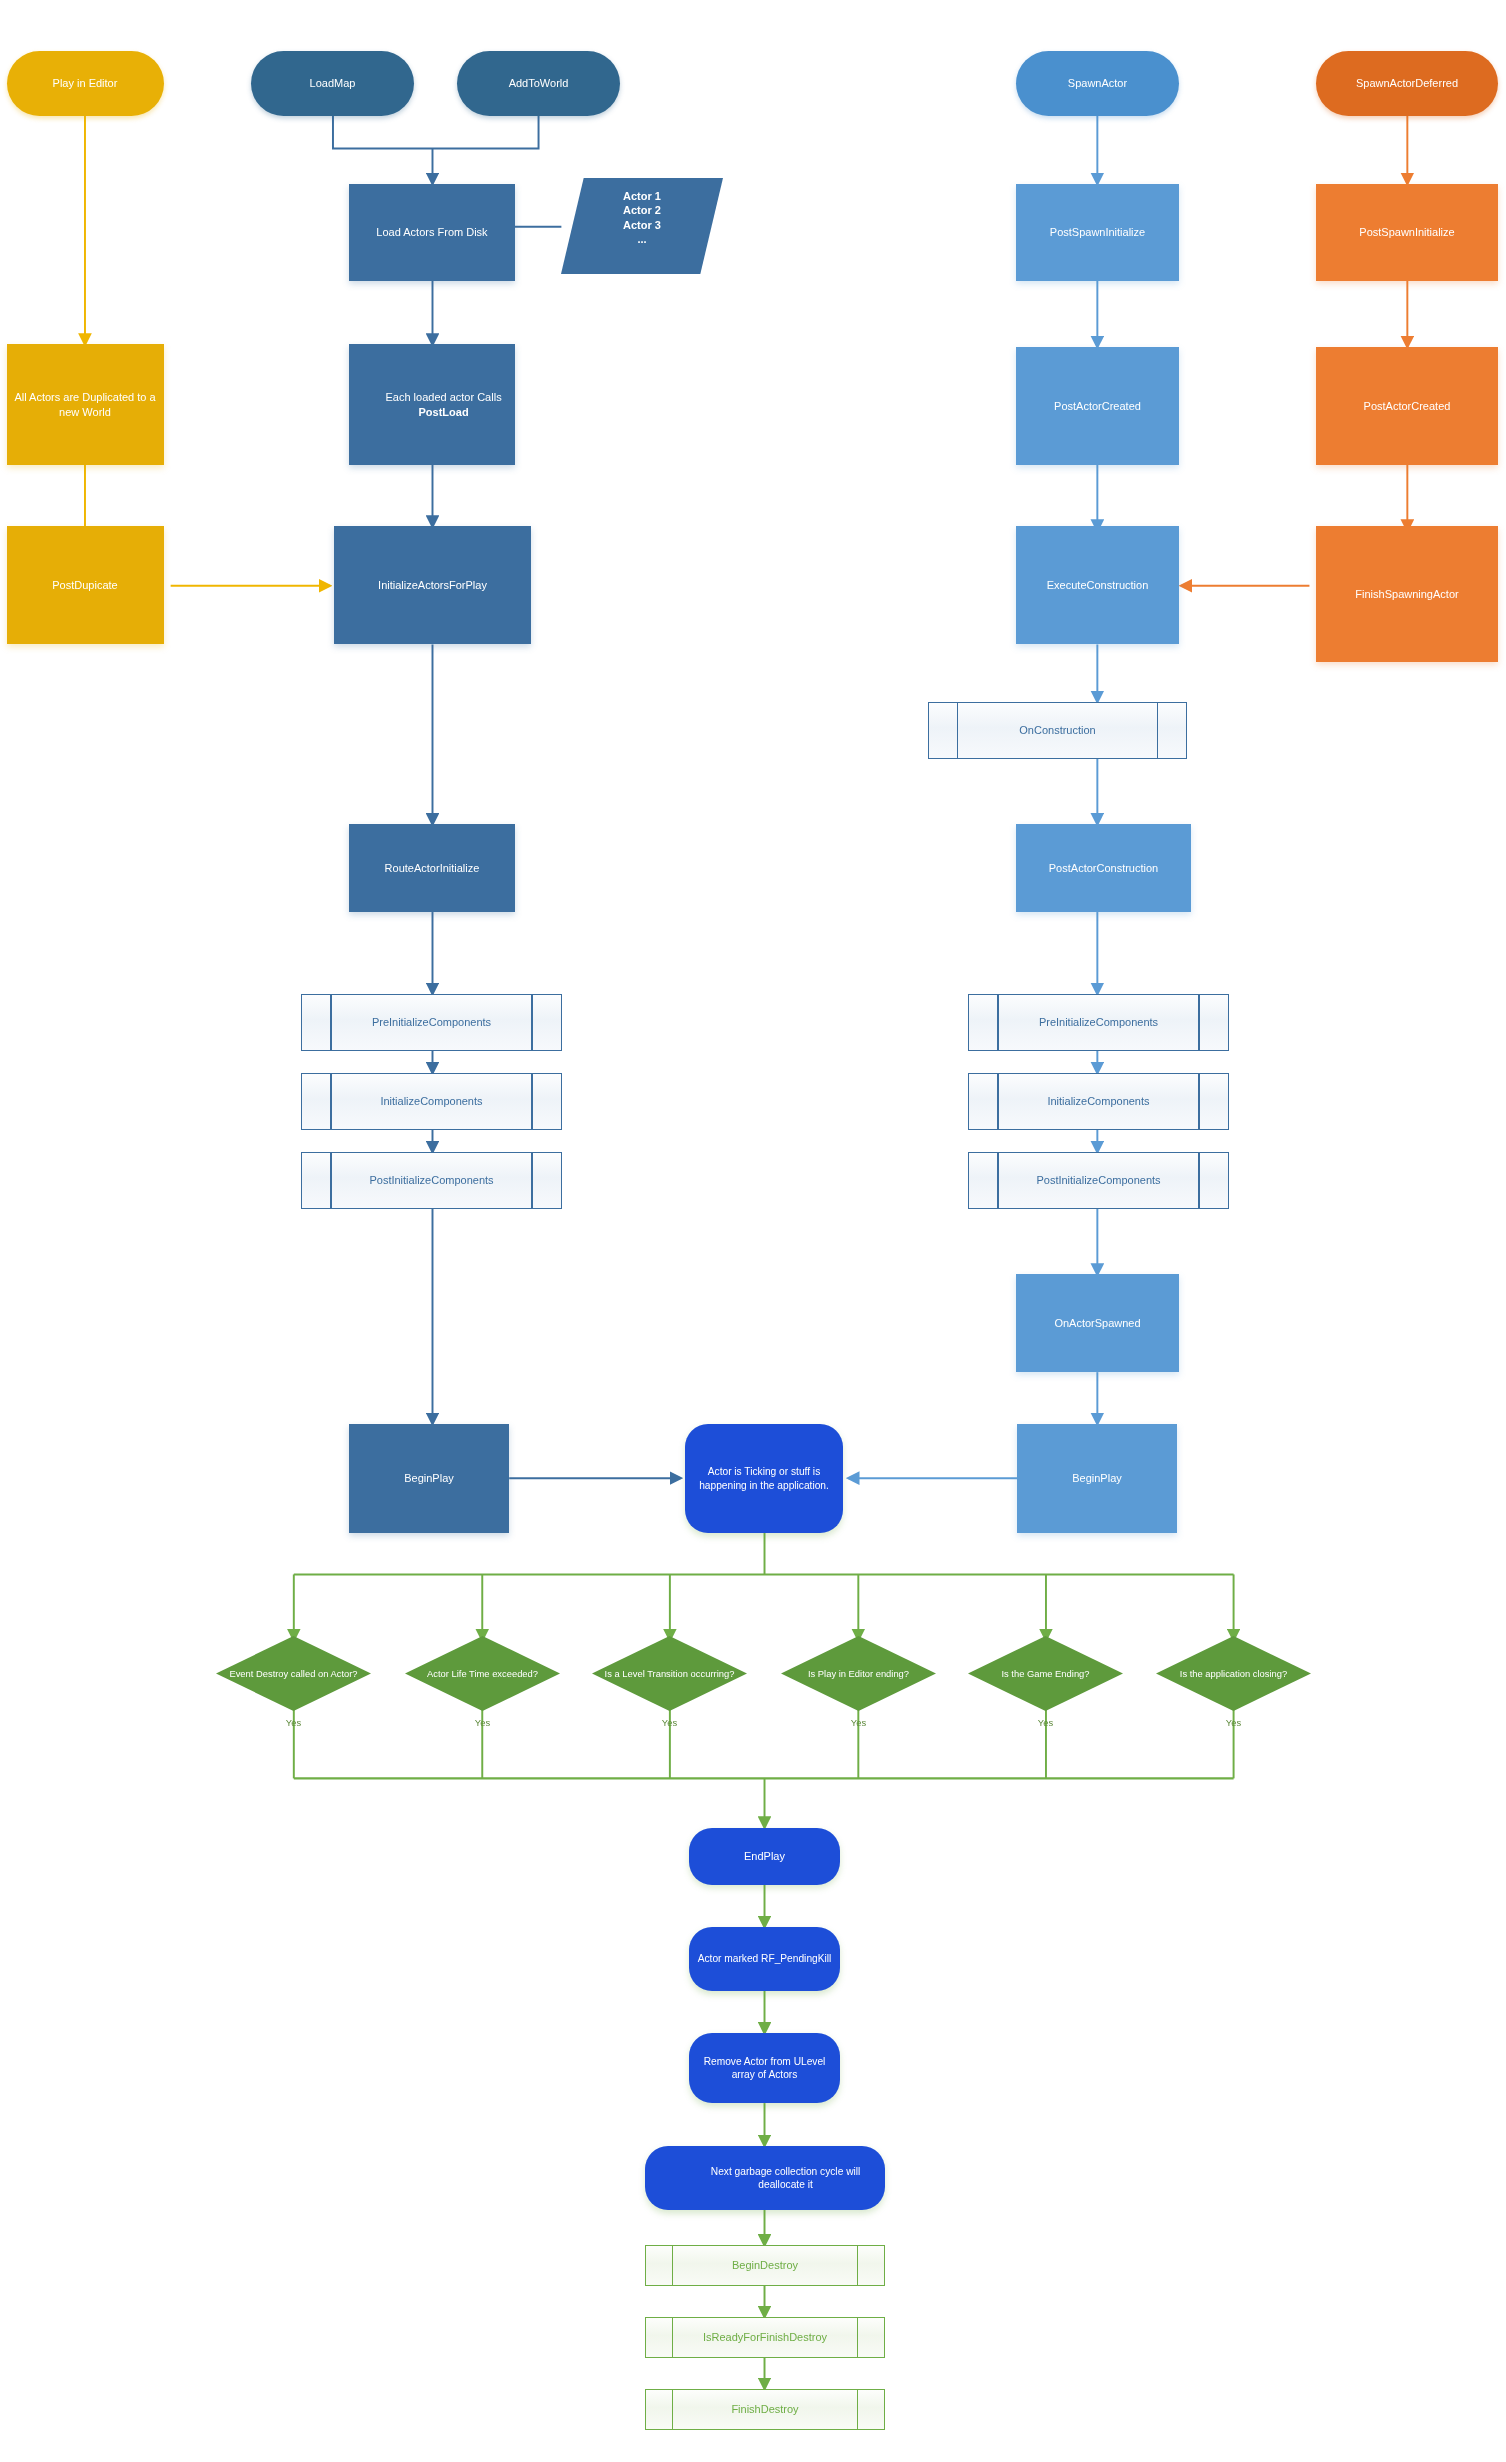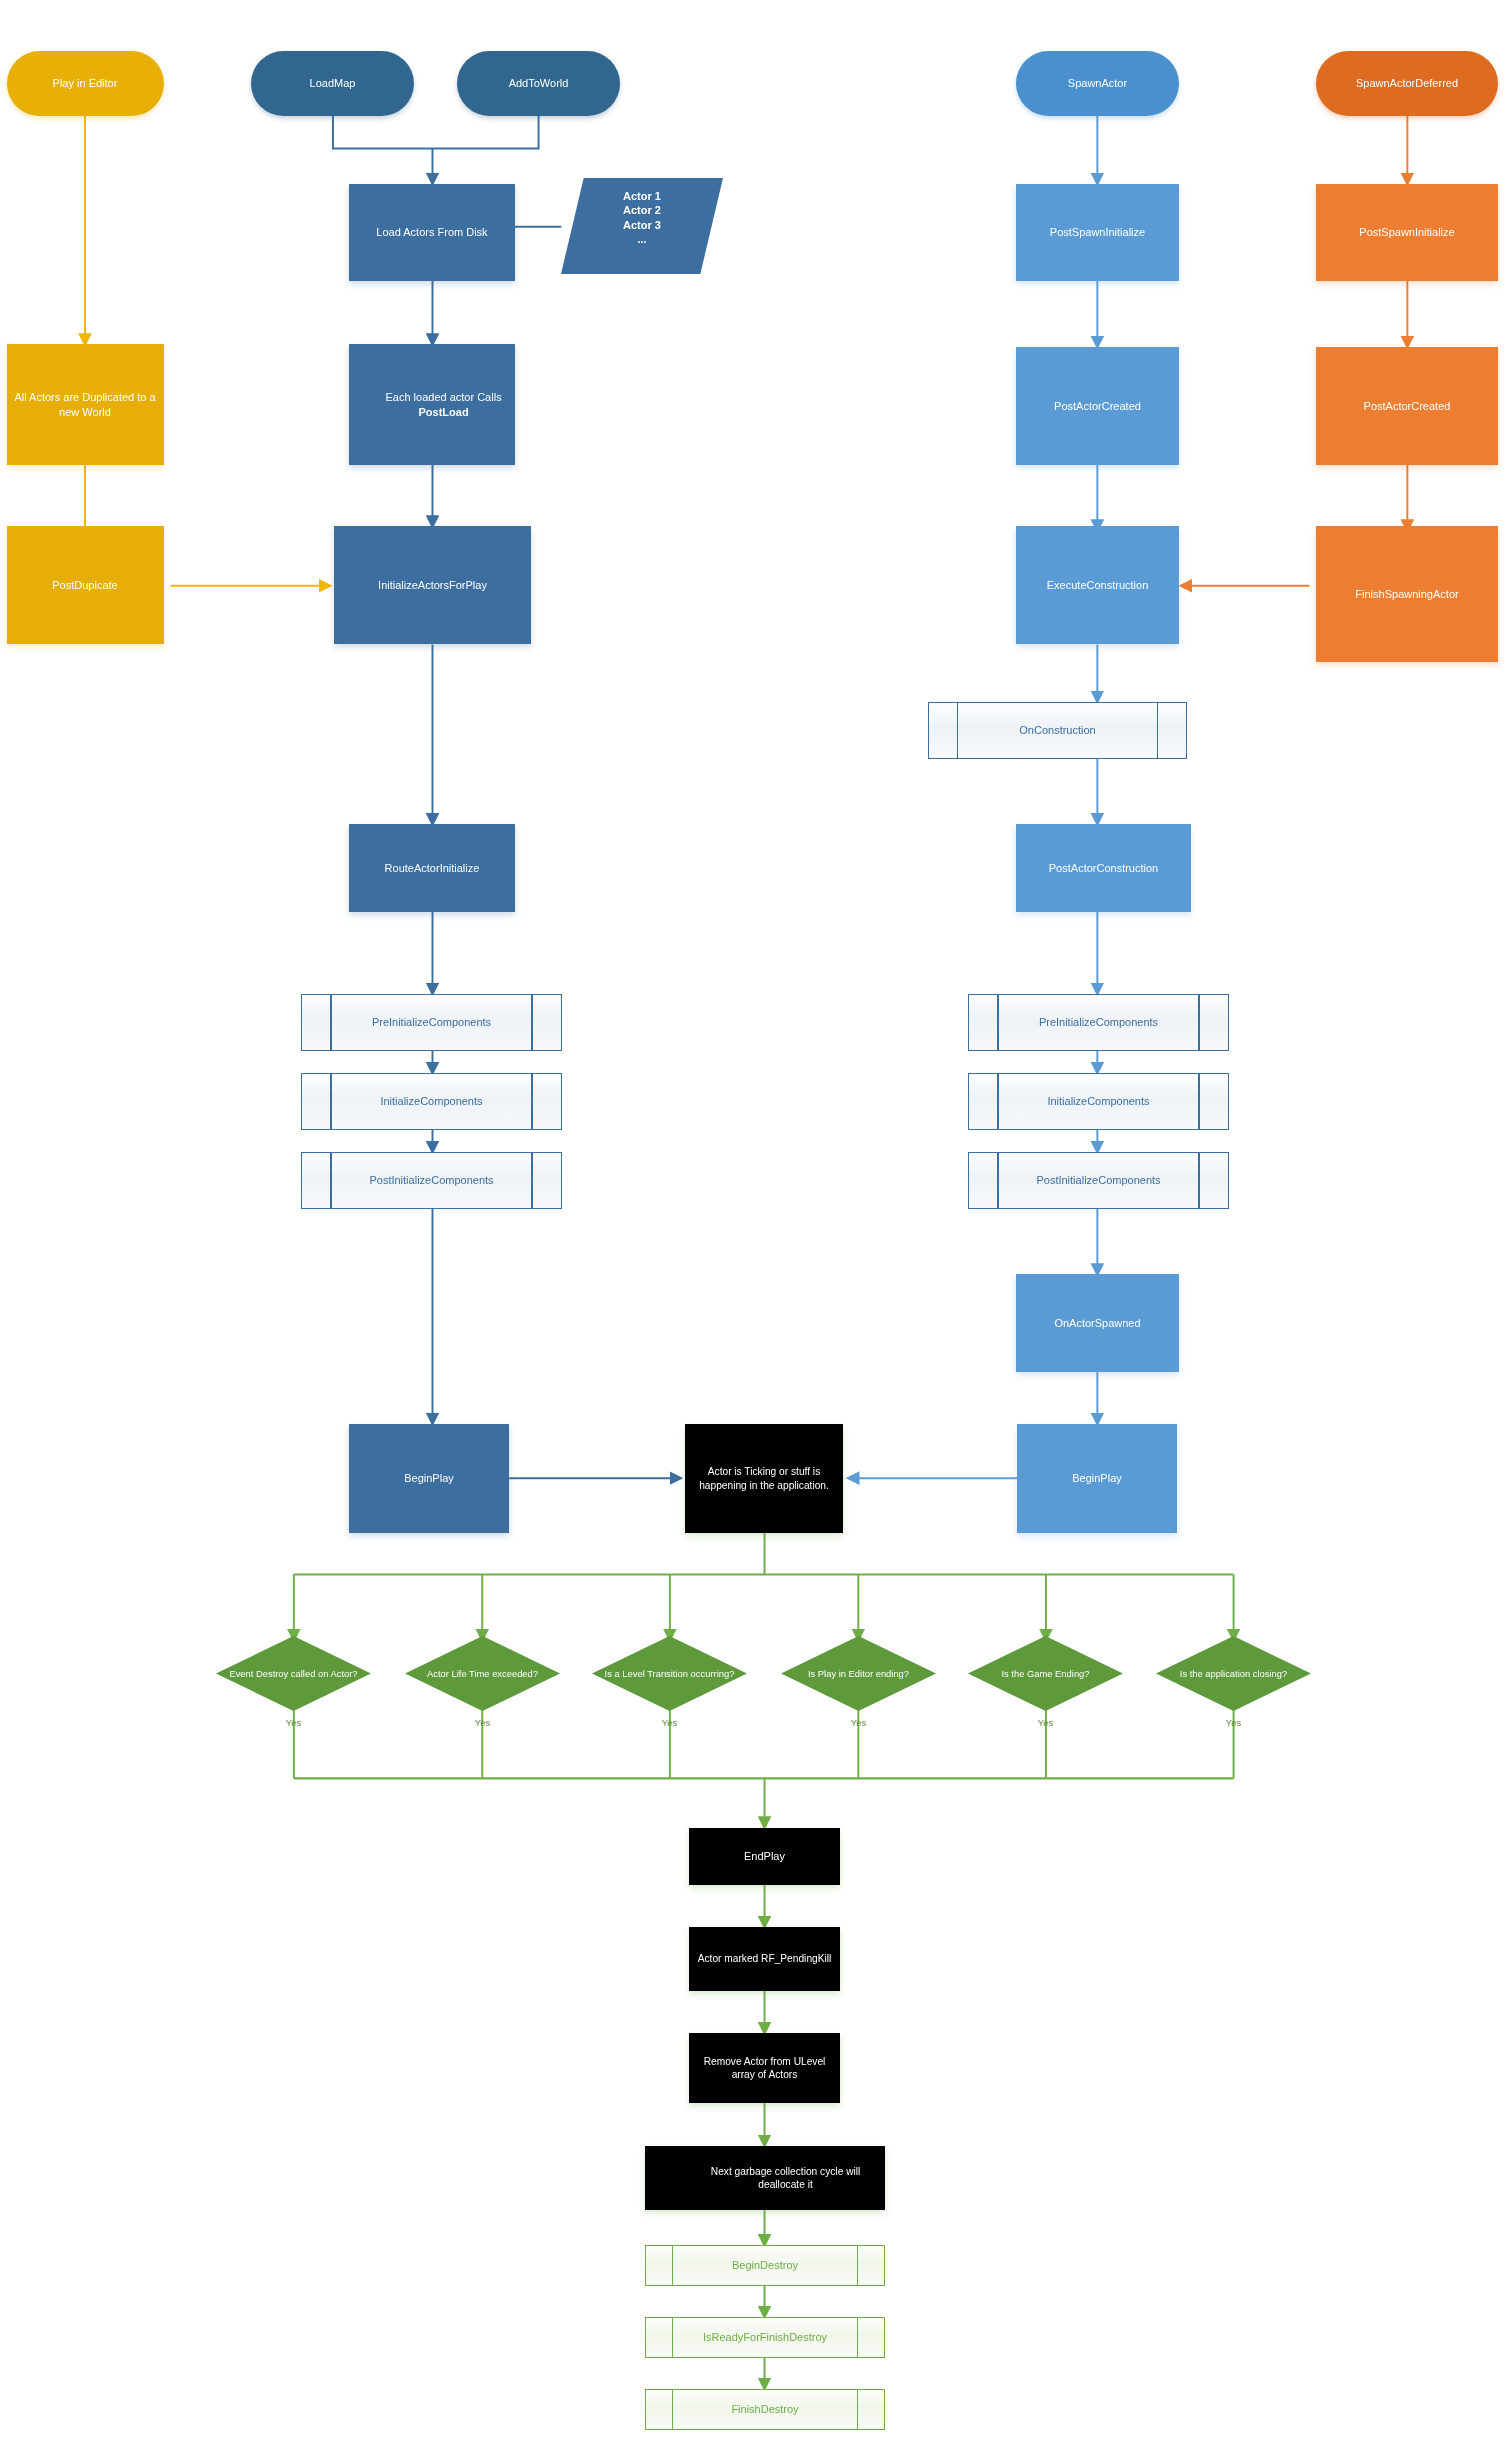--- a/index.html
+++ b/index.html
@@ -39,21 +39,21 @@
   .term.blue-dark { background: #31678E; box-shadow: 0 2.4px 5.7px rgba(49,103,142,.30); }
   .term.blue-mid  { background: #4A90CE; box-shadow: 0 2.4px 5.7px rgba(74,144,206,.30); }
   .term.yellow    { background: #E8B006; box-shadow: 0 2.4px 5.7px rgba(232,176,6,.32); justify-content: flex-end; }
   .term.orange    { background: #DD6B20; box-shadow: 0 2.4px 5.7px rgba(221,107,32,.32); }
 
   
   .proc.blue-dark { background: #3C6E9F; box-shadow: 0 3.3px 6.5px rgba(60,110,159,.25); }
   .proc.blue-mid  { background: #5B9BD5; box-shadow: 0 3.3px 6.5px rgba(91,155,213,.25); }
   .proc.yellow    { background: #E6AE06; box-shadow: 0 3.3px 6.5px rgba(230,174,6,.25); }
   .proc.orange    { background: #ED7D31; box-shadow: 0 3.3px 6.5px rgba(237,125,49,.25); }
-  .proc.green     { background: #000000; box-shadow: 0 3.3px 6.5px rgba(112,173,71,.25); }
+  .proc.green     { background: #1d4ed8; box-shadow: 0 3.3px 6.5px rgba(112,173,71,.25); border-radius: 23px; }
 
   
   .pdp {
     background: linear-gradient(180deg,#fcfdfe 0%, #eef3f8 45%, #f7f9fc 100%);
     border: 1.2px solid #3C6E9F;
     color: #3C6E9F;
   }
   .pdp::before, .pdp::after {
     content: "";
     position: absolute;

